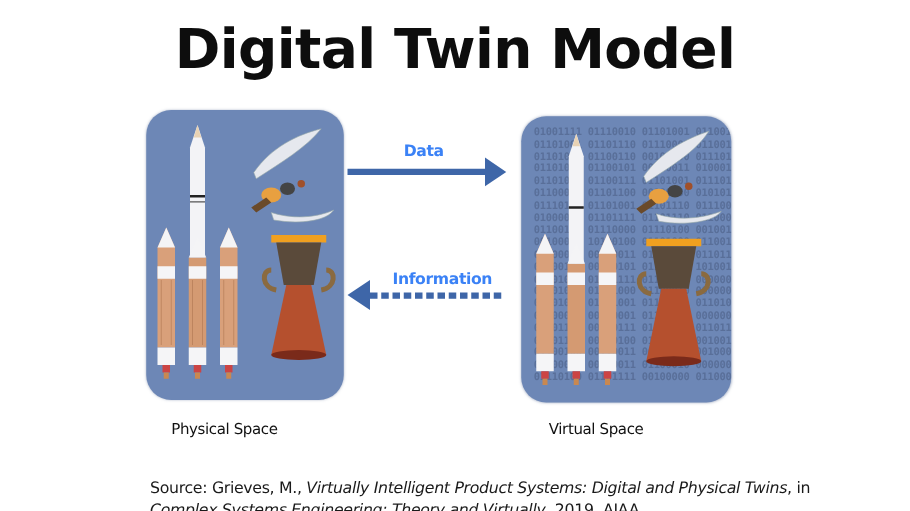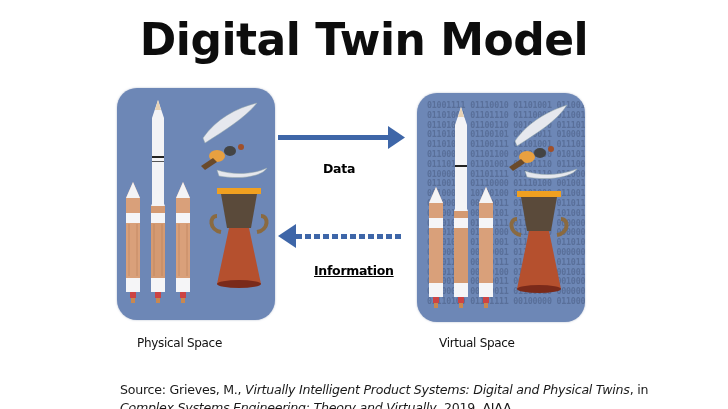--- a/index.html
+++ b/index.html
@@ -3,21 +3,21 @@
 <meta charset="utf-8">
 <style>
   html, body { margin:0; padding:0; background:#ffffff; }
   body { width:728px; height:409px; position:relative; overflow:hidden; font-family:"Liberation Sans", "DejaVu Sans", sans-serif; color:#111; }
   .title { position:absolute; left:0; width:728px; top:14px; text-align:center; font-size:44px; font-family:"DejaVu Sans", sans-serif; font-weight:bold; letter-spacing:-0.5px; color:#0d0d0d; }
   .panel { position:absolute; background:#6d87b6; border-radius:20px; overflow:hidden; box-shadow:0 0 2px rgba(90,110,150,0.5); }
   #panel-physical { left:117px; top:88px; width:158px; height:232px; }
   #panel-virtual { left:417px; top:93px; width:168px; height:229px; }
   .binary { position:absolute; left:10px; top:8px; font-family:"DejaVu Sans Mono", monospace; font-size:8.3px; line-height:9.8px; font-weight:bold; color:#596f99; white-space:pre; letter-spacing:-0.2px; }
   .art { position:absolute; left:0; top:0; }
-  .arrow-label { position:absolute; font-family:"DejaVu Sans", sans-serif; font-weight:bold; font-size:12.5px; color:#000000; letter-spacing:-0.3px;margin-top:48px; }
+  .arrow-label { position:absolute; font-family:"DejaVu Sans", sans-serif; font-weight:bold; font-size:12.5px; color:#3b82f6; letter-spacing:-0.3px; }
   .arrow-svg { position:absolute; left:0; top:0; }
   .caption { position:absolute; font-size:12px; font-family:"DejaVu Sans", sans-serif; color:#111; letter-spacing:-0.3px; }
   .source { position:absolute; left:120px; top:365px; font-size:12.6px; line-height:18px; font-family:"DejaVu Sans", sans-serif; color:#1a1a1a; letter-spacing:-0.25px;margin-top:16px; }
   .source i { font-style:italic; }
 </style>
 </head>
 <body>
 
 <div class="title">Digital Twin Model</div>
 
@@ -168,21 +168,21 @@
     <rect x="341" y="234" width="6" height="5"></rect>
     <rect x="350" y="234" width="6" height="5"></rect>
     <rect x="359" y="234" width="6" height="5"></rect>
     <rect x="368" y="234" width="6" height="5"></rect>
     <rect x="377" y="234" width="6" height="5"></rect>
     <rect x="386" y="234" width="6" height="5"></rect>
     <rect x="395" y="234" width="6" height="5"></rect>
   </g>
 </svg>
 <div class="arrow-label" style="left:323px; top:113px;">Data</div>
-<div class="arrow-label" style="left:314px; top:215px;text-decoration:underline;">Information</div>
+<div class="arrow-label" style="left:314px; top:215px;">Information</div>
 
 <div class="caption" style="left:137px; top:336px;">Physical Space</div>
 <div class="caption" style="left:439px; top:336px;">Virtual Space</div>
 
 <div class="source">
   <span>Source: Grieves, M., </span><i>Virtually Intelligent Product Systems: Digital and Physical Twins</i><span>, in</span><br>
   <i>Complex Systems Engineering: Theory and Virtually</i><span>, 2019, AIAA</span>
 </div>
 
 </body></html>

